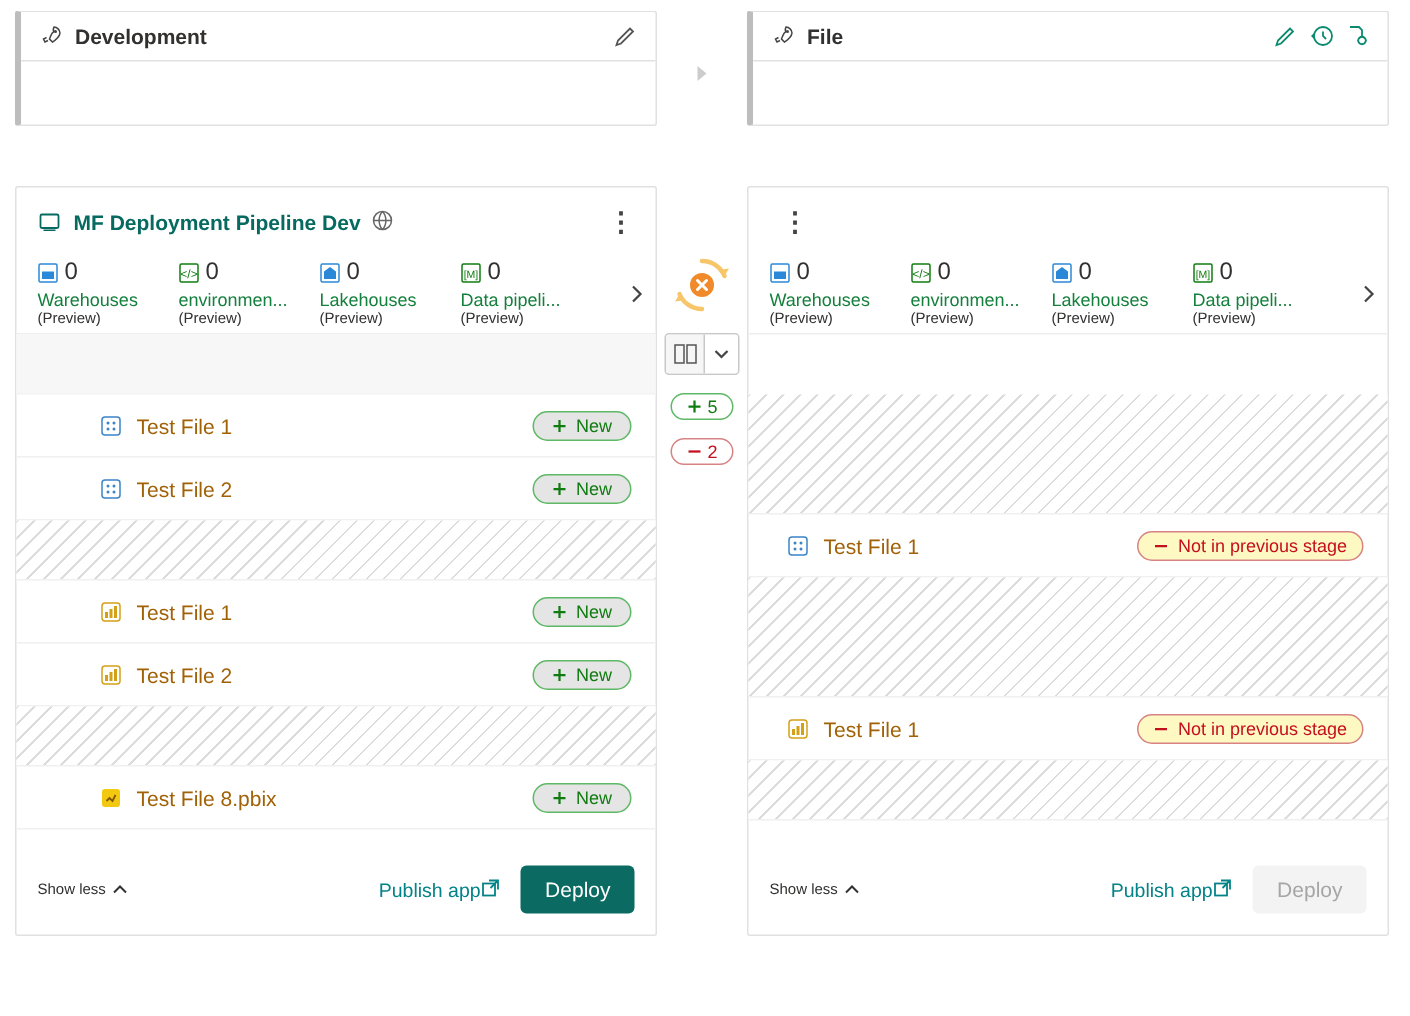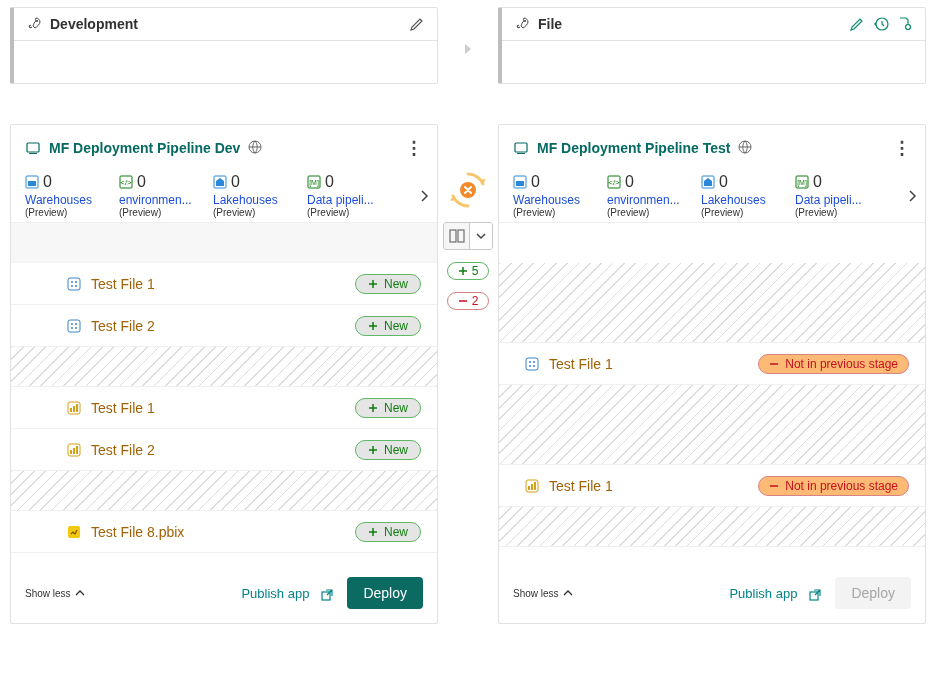--- a/index.html
+++ b/index.html
@@ -49,21 +49,21 @@
   }
   .panel-header .title { display: flex; gap: 8px; font-weight: 600; color: #066a60; font-size: 14px; }
   .more-btn { font-size: 18px; font-weight: bold; color: #444; padding: 0 8px; cursor: pointer; }
 
   .counters {
     display: flex; align-items: flex-start; padding: 2px 0 4px 14px; gap: 0;
     border-bottom: 1px solid #eee;
   }
   .counter { width: 94px; }
   .counter .num-row { display:flex; align-items:center; gap:4px; font-size: 16px; font-weight: 400;}
-  .counter .label { font-size: 12px; color: #1d4ed8; margin-top: 2px; white-space: nowrap; overflow:hidden; text-overflow: ellipsis; max-width: 84px;}
+  .counter .label { font-size: 12px; color: #15803d; margin-top: 2px; white-space: nowrap; overflow:hidden; text-overflow: ellipsis; max-width: 84px;}
   .counter .preview { font-size: 10px; color: #323130; }
   .counters .nav { margin-left: auto; margin-right: 8px; font-size: 16px; color: #555; cursor: pointer; align-self:center;}
 
   .list { display: flex; flex-direction: column; }
   .hatched {
     height: 40px;
     background-image: repeating-linear-gradient(135deg, #dcdcdc 0 1.2px, #ffffff 1.2px 8px);
     border-bottom: 1px solid #f0f0f0;
   }
   .hatched.tall { height: 80px; }
@@ -78,31 +78,31 @@
   .item-left { display:flex; align-items:center; gap:10px; padding-left: 40px; }
   .item-left .fname { font-size: 14px; color:#a16207; }
 
   .pill {
     display: inline-flex; align-items: center; gap: 6px;
     border-radius: 14px; padding: 2px 12px; font-size: 12px;
     border: 1px solid;
     cursor: pointer;
   }
   .pill-green { border-color:#5eb865; color:#107c10; background:#e5e5e5; }
-  .pill-red   { border-color:#d78383; color:#c50f1f; background:#fdba74; padding:2px 10px;}
+  .pill-red   { border-color:#d78383; color:#c50f1f; background:#fef9c3; padding:2px 10px;}
   .pill.wide { min-width: 150px; justify-content: center; }
 
   .panel-footer {
     margin-top: auto;
     display:flex; align-items:center; justify-content:space-between;
     padding: 10px 14px 14px 14px;
   }
   .show-less { font-size: 10px; color:#323130; cursor:pointer; display:flex; align-items:center; gap:4px; }
   .footer-right { display:flex; align-items:center; gap:14px; }
-  .publish { color:#038387; font-size:13px; cursor:pointer; display:flex; align-items:flex-end; gap:12px; }
+  .publish { color:#038387; font-size:13px; cursor:pointer; display:flex; align-items:flex-start; gap:1px; }
   .deploy-btn {
     background:#0b6a62; color:#fff; border:none; padding:8px 16px; border-radius:4px; font-size:14px; font-weight:400; cursor:pointer;
   }
   .deploy-btn.disabled { background:#f3f3f3; color:#a6a6a6; cursor:default; }
 
   .center-col {
     width: 60px; display:flex; flex-direction:column; align-items:center; padding-top: 46px; gap:12px;
   }
   .sync-icon { position: relative; width:40px; height:40px; }
   .compare-btn {
@@ -437,35 +437,20 @@
       <div class="badge red">
         <svg width="10" height="10" viewBox="0 0 10 10">
             <path d="M1 5h8" stroke="#c50f1f" stroke-width="1.5"></path>
           </svg>
         <span>2</span>
       </div>
     </div>
 
     <div class="panel">
       <div class="panel-header">
-        <div class="title">
-          <span>
-            <svg width="16" height="16" viewBox="0 0 16 16">
-                <rect x="2" y="3" width="12" height="9" rx="1" fill="none" stroke="#066a60" stroke-width="1.2"></rect>
-                <rect x="4" y="13" width="8" height="1" fill="#066a60"></rect>
-              </svg>
-          </span>
-          <span>MF Deployment Pipeline Test</span>
-          <span>
-            <svg width="14" height="14" viewBox="0 0 14 14">
-                <circle cx="7" cy="7" r="6" fill="none" stroke="#666" stroke-width="1"></circle>
-                <path d="M1 7h12M7 1c3 3 3 9 0 12M7 1c-3 3-3 9 0 12" fill="none" stroke="#666" stroke-width="1"></path>
-              </svg>
-          </span>
-        </div>
         <span class="more-btn">⋮</span>
       </div>
 
       <div class="counters">
         <div class="counter">
           <div class="num-row">
               <span>
                 <svg width="14" height="14" viewBox="0 0 14 14">
                   <rect x="1" y="1" width="12" height="12" rx="1" fill="none" stroke="#2b88d8"></rect>
                   <rect x="3" y="6" width="8" height="5" fill="#2b88d8"></rect>

